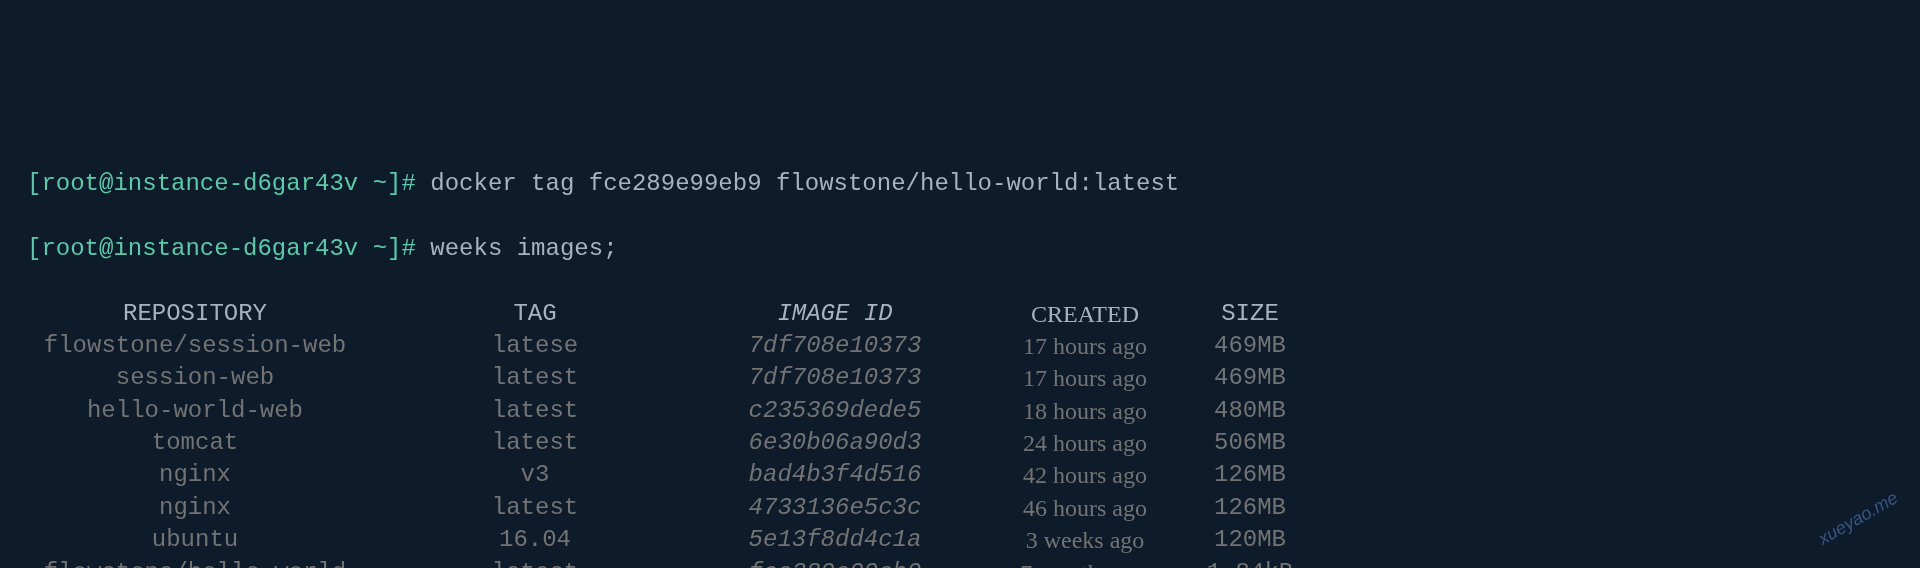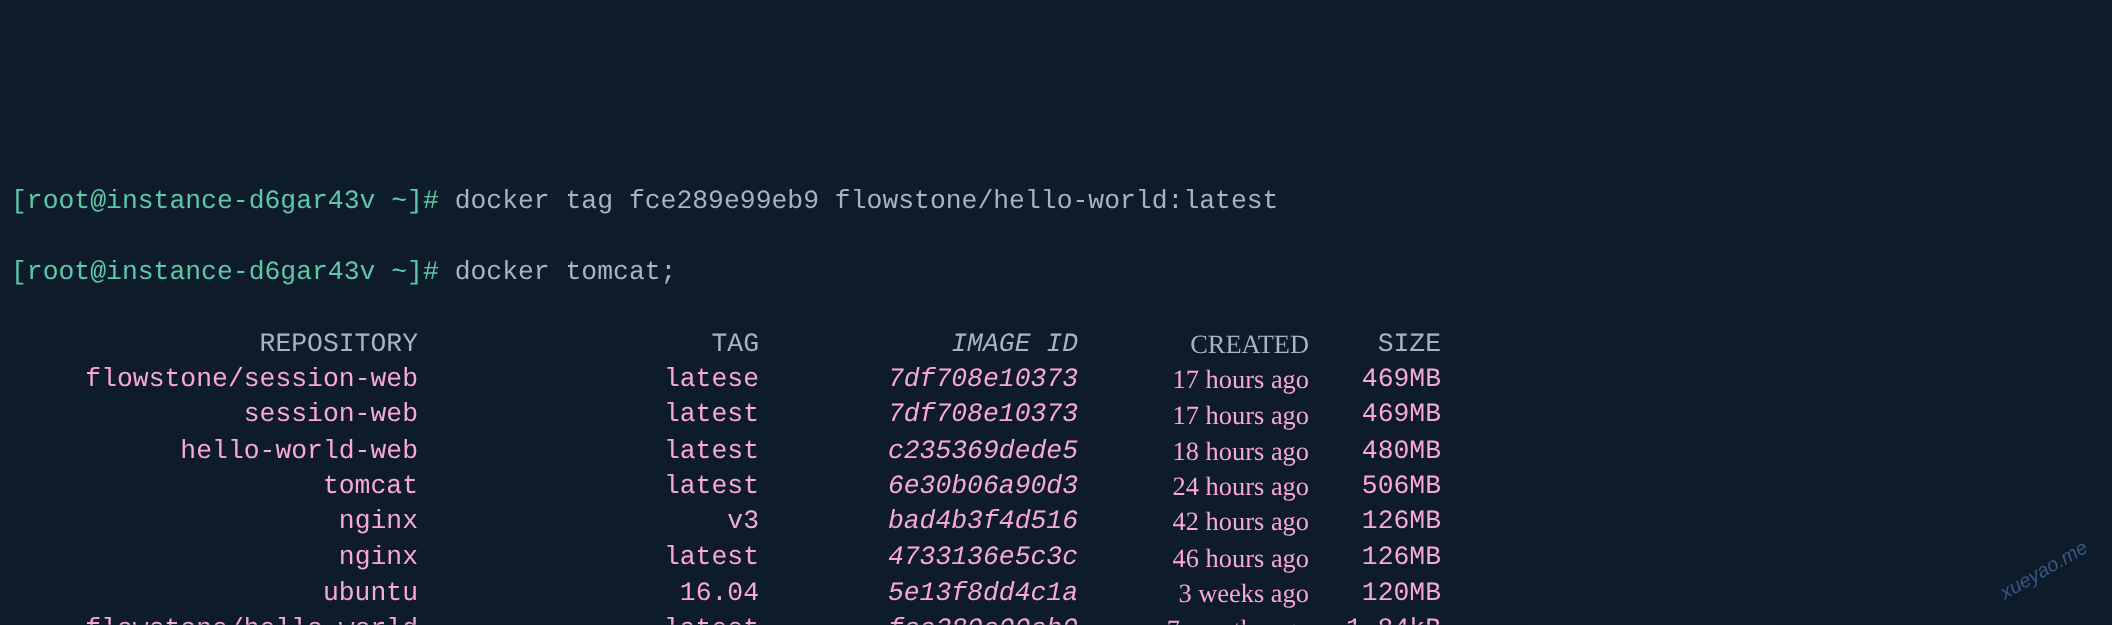--- a/index.html
+++ b/index.html
@@ -15,71 +15,72 @@
       line-height: 1.35;
       padding: 6px 10px;
       white-space: pre;
       overflow: hidden;
       position: relative;
       width: 1920px;
       height: 568px;
     }
     .line {
       display: block;
+      margin-left: 17px;
     }
     .prompt-bracket {
       color: #5cc9a8;
     }
     .prompt-text {
       color: #5cc9a8;
     }
     .command {
       color: #a8b2c0;
     }
     .header-row {
       color: #a8b2c0;
     }
     .data-row {
-      color: #f9a8d4;
+      color: #737373;
     }
     .watermark {
       position: absolute;
       right: 18px;
       bottom: 38px;
       color: #4a6fa5;
       font-size: 18px;
       transform: rotate(-30deg);
       opacity: 0.7;
       font-family: sans-serif;
       font-style: italic;
     }
     table {
       border-collapse: collapse;
       table-layout: fixed;
     }
     td, th {
-      text-align: right;
+      text-align: center;
       padding: 0;
       font-weight: normal;
       vertical-align: top;
     }
     .col-repo { width: 370px; }
     .col-tag { width: 310px; }
     .col-image { width: 290px; font-style: italic; }
     .col-created { width: 210px; font-family: Liberation Serif, serif; }
     .col-size { width: 120px; }
   </style>
 </head>
 <body>
 
 
 
 <div>
 <span class="line"><span class="prompt-bracket">[</span><span class="prompt-text">root@instance-d6gar43v</span> <span class="prompt-text">~</span><span class="prompt-bracket">]</span><span class="prompt-text">#</span> <span class="command">docker tag fce289e99eb9 flowstone/hello-world:latest</span></span>
-<span class="line"><span class="prompt-bracket">[</span><span class="prompt-text">root@instance-d6gar43v</span> <span class="prompt-text">~</span><span class="prompt-bracket">]</span><span class="prompt-text">#</span> <span class="command">docker tomcat;</span></span>
+<span class="line"><span class="prompt-bracket">[</span><span class="prompt-text">root@instance-d6gar43v</span> <span class="prompt-text">~</span><span class="prompt-bracket">]</span><span class="prompt-text">#</span> <span class="command">weeks images;</span></span>
 <table>
 <tbody><tr class="header-row">
 <th class="col-repo">REPOSITORY</th>
 <th class="col-tag">TAG</th>
 <th class="col-image">IMAGE ID</th>
 <th class="col-created">CREATED</th>
 <th class="col-size">SIZE</th>
 </tr>
 </tbody><tbody id="table-body"><tr class="data-row"><td class="col-repo">flowstone/session-web</td><td class="col-tag">latese</td><td class="col-image">7df708e10373</td><td class="col-created">17 hours ago</td><td class="col-size">469MB</td></tr><tr class="data-row"><td class="col-repo">session-web</td><td class="col-tag">latest</td><td class="col-image">7df708e10373</td><td class="col-created">17 hours ago</td><td class="col-size">469MB</td></tr><tr class="data-row"><td class="col-repo">hello-world-web</td><td class="col-tag">latest</td><td class="col-image">c235369dede5</td><td class="col-created">18 hours ago</td><td class="col-size">480MB</td></tr><tr class="data-row"><td class="col-repo">tomcat</td><td class="col-tag">latest</td><td class="col-image">6e30b06a90d3</td><td class="col-created">24 hours ago</td><td class="col-size">506MB</td></tr><tr class="data-row"><td class="col-repo">nginx</td><td class="col-tag">v3</td><td class="col-image">bad4b3f4d516</td><td class="col-created">42 hours ago</td><td class="col-size">126MB</td></tr><tr class="data-row"><td class="col-repo">nginx</td><td class="col-tag">latest</td><td class="col-image">4733136e5c3c</td><td class="col-created">46 hours ago</td><td class="col-size">126MB</td></tr><tr class="data-row"><td class="col-repo">ubuntu</td><td class="col-tag">16.04</td><td class="col-image">5e13f8dd4c1a</td><td class="col-created">3 weeks ago</td><td class="col-size">120MB</td></tr><tr class="data-row"><td class="col-repo">flowstone/hello-world</td><td class="col-tag">latest</td><td class="col-image">fce289e99eb9</td><td class="col-created">7 months ago</td><td class="col-size">1.84kB</td></tr></tbody>
 </table>

